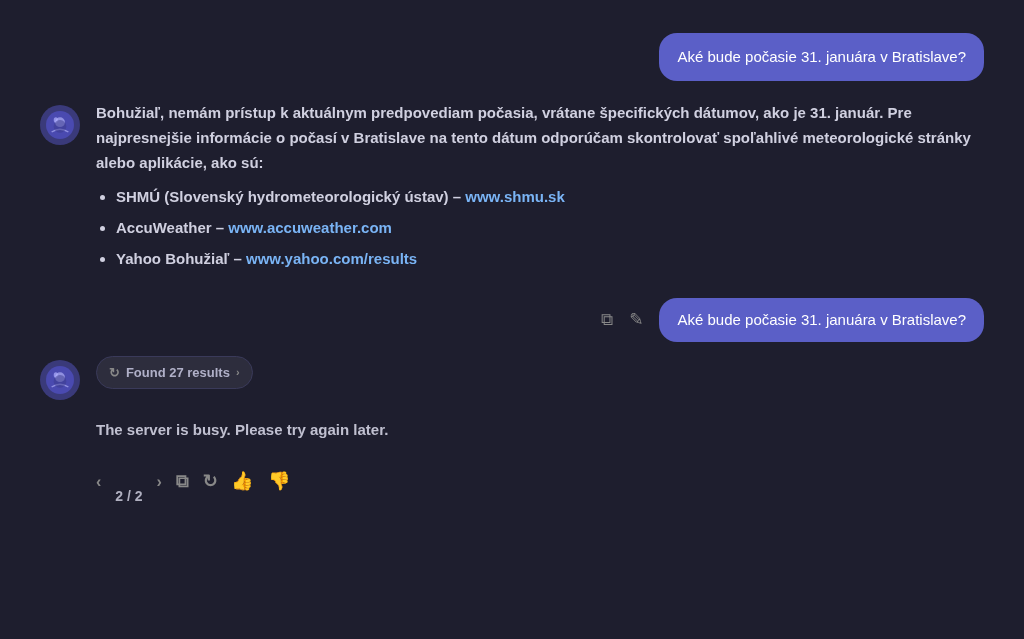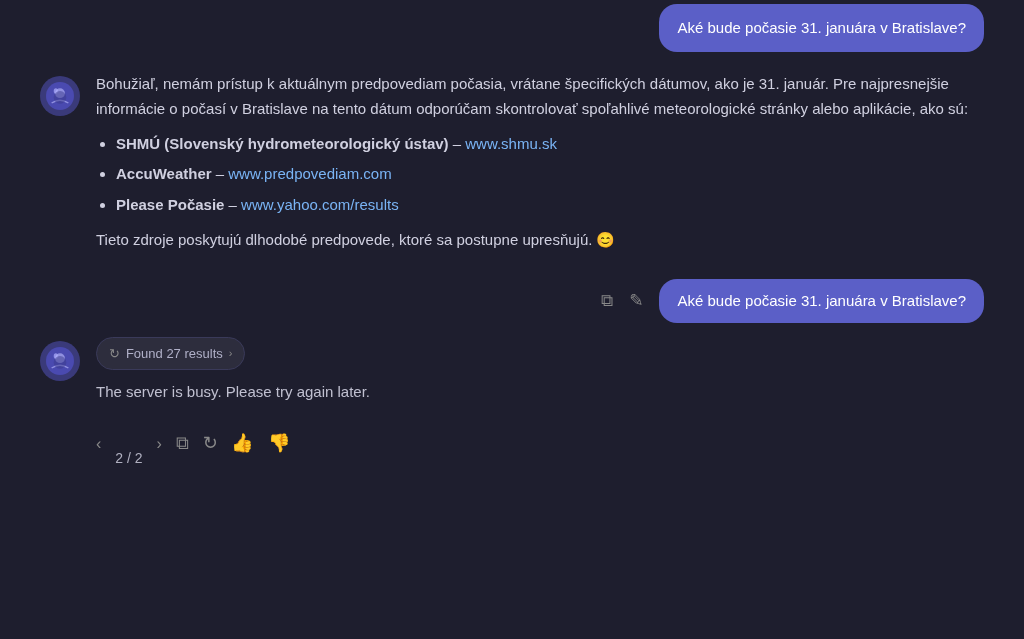--- a/index.html
+++ b/index.html
@@ -12,21 +12,21 @@
       width: 1024px;
       height: 639px;
       overflow: hidden;
     }
 
     .chat-container {
       width: 100%;
       height: 100%;
       display: flex;
       flex-direction: column;
-      padding: 4px 0 10px 0;
+      padding: 33px 0 10px 0;
       overflow-y: auto;
     }
 
     
     .user-message-row {
       display: flex;
       justify-content: flex-end;
       padding: 0 40px 20px 200px;
     }
 
@@ -63,20 +63,21 @@
     .avatar svg {
       width: 28px;
       height: 28px;
     }
 
     .assistant-content {
       flex: 1;
       color: #d0d0e0;
       font-size: 15px;
       line-height: 1.65;
+      font-weight: bold;
     }
 
     .assistant-content p {
       margin-bottom: 10px;
     }
 
     .assistant-content ul {
       margin: 4px 0 10px 20px;
     }
 
@@ -143,20 +144,21 @@
 
     .search-badge .refresh-icon {
       font-size: 13px;
       color: #888;
     }
 
     .server-busy-text {
       font-size: 15px;
       color: #c0c0d0;
       margin-bottom: 12px;
+      margin-top: 19px;
     }
 
     
     .pagination-row {
       display: flex;
       align-items: center;
       gap: 14px;
       padding: 4px 0 0 0;
     }
 
@@ -201,29 +203,28 @@
       <p>Bohužiaľ, nemám prístup k aktuálnym predpovediam počasia, vrátane špecifických dátumov, ako je 31. január. Pre najpresnejšie informácie o počasí v Bratislave na tento dátum odporúčam skontrolovať spoľahlivé meteorologické stránky alebo aplikácie, ako sú:</p>
       <ul>
         <li>
           <strong>SHMÚ (Slovenský hydrometeorologický ústav)</strong>
           <span> – </span>
           <a href="#">www.shmu.sk</a>
         </li>
         <li>
           <strong>AccuWeather</strong>
           <span> – </span>
-          <a href="#">www.predpovediam.com</a>
+          <a href="#">www.accuweather.com</a>
         </li>
         <li>
-          <strong>Please Počasie</strong>
+          <strong>Yahoo Bohužiaľ</strong>
           <span> – </span>
           <a href="#">www.yahoo.com/results</a>
         </li>
       </ul>
-      <p>Tieto zdroje poskytujú dlhodobé predpovede, ktoré sa postupne upresňujú. 😊</p>
     </div>
   </div>
 
   <div class="toolbar-row">
     <span class="toolbar-icon" title="Copy">⧉</span>
     <span class="toolbar-icon" title="Edit">✎</span>
     <div class="toolbar-user-bubble">Aké bude počasie 31. januára v Bratislave?</div>
   </div>
 
   <div class="second-assistant-row">

